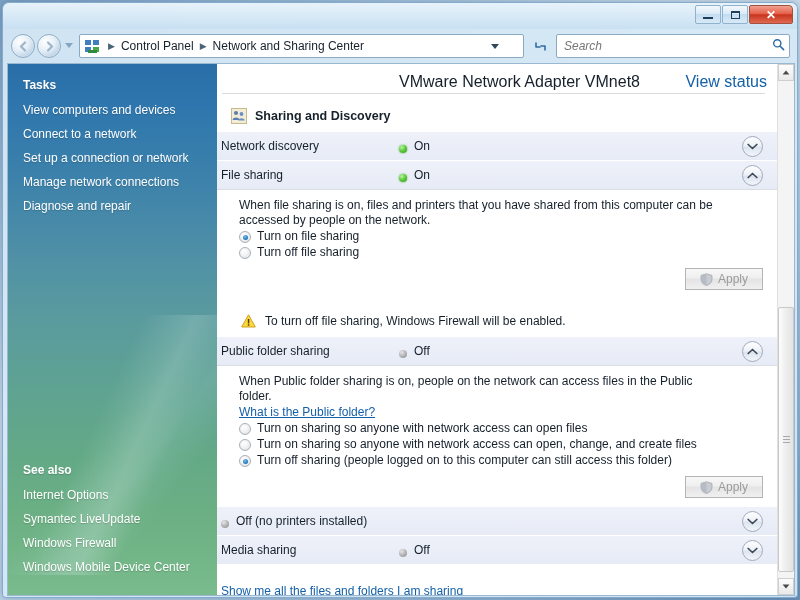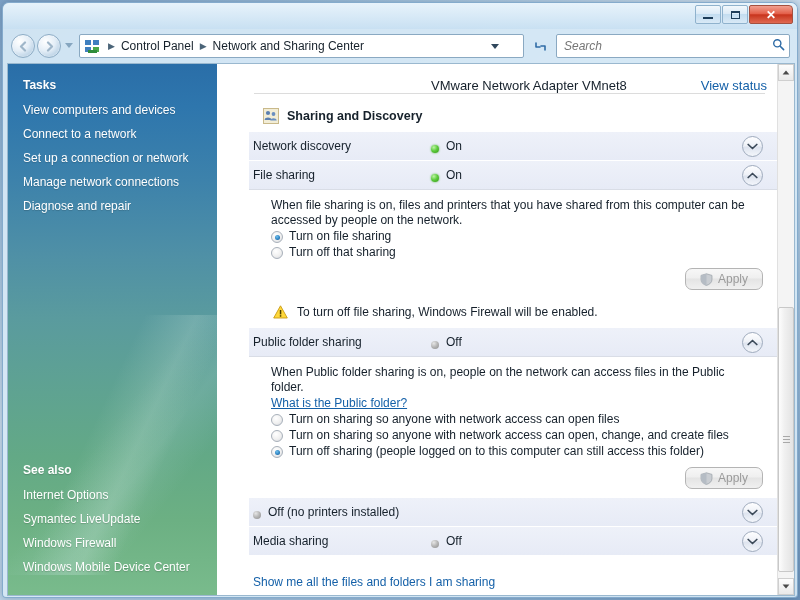--- a/index.html
+++ b/index.html
@@ -116,21 +116,20 @@
   }
   #searchicon { width:22px; text-align:center; color:#2f6ca6; font-size:13px; }
 
   
   #client {
     position: absolute; left: 4px; top: 60px;
     width: 788px; height: 533px;
     background: #ffffff;
     border: 1px solid #9ab8cf;
     display: flex;
-    gap: 32px;
   }
 
   
   #sidebar {
     width: 209px; flex: 0 0 209px;
     position: relative;
     background: linear-gradient(to bottom,
        #2a6ea8 0%, #2e76ad 8%, #3d82ab 22%, #4f90a6 36%,
        #5a9b9e 48%, #5fa391 62%, #63a986 74%, #6cb083 86%, #79bb8c 100%);
     color: #ffffff;
@@ -162,23 +161,23 @@
     flex: 1; position: relative;
     background: #ffffff;
     overflow: hidden;
   }
   #content {
     position:absolute; left:0; top:0; right:17px; bottom:0;
     overflow:hidden;
   }
 
   .toprow {
-    display:flex; align-items:flex-start; height:22px;
+    display:flex; align-items:center; height:22px;
     padding: 14px 10px 0 8px;
-    font-size:13px; color:#15202b;
+    font-size:16px; color:#15202b;
     position:relative;
   }
   .toprow .adapter { margin-left:174px; }
   .toprow .viewstatus { margin-left:auto; color:#1460a8; cursor:pointer; }
   .hrule { height:1px; background:#dcdcdc; margin: 7px 12px 0 5px; }
 
   .section-title {
     display:flex; align-items:center;
     padding: 14px 0 7px 4px;
     font-size: 12.5px; font-weight: bold; color:#16212b;margin-left:10px;
@@ -239,29 +238,29 @@
     position:absolute; left:50%; top:50%;
     width:5px; height:5px; margin:-2.5px 0 0 -2.5px;
     border-radius:50%;
     background: radial-gradient(circle at 40% 35%, #6fc0ee 0%, #2a7fbf 60%, #14507e 100%);
   }
   .opt .otext { line-height:15px; }
   .applyrow { display:flex; justify-content:flex-end; margin-top: 8px; }
   .applybtn {
     min-width: 78px; height: 22px;
     border: 1px solid #b4b4b4;
-    border-radius: 7px;
+    border-radius: 0;
     background: linear-gradient(to bottom, #f7f7f7 0%, #efefef 45%, #e4e4e4 50%, #f0f0f0 100%);
     display:flex; align-items:center; justify-content:center;
     gap: 5px; font-size:12px; color:#9b9b9b;
     padding: 0 9px;
   }
   .shield { width:13px; height:13px; flex:0 0 auto; }
   .warnrow {
-    display:flex; align-items:flex-start; margin-top: 15px; padding-left: 2px;
+    display:flex; align-items:flex-start; margin-top: 24px; padding-left: 2px;
   }
   .warnicon { width:15px; height:14px; margin-right:9px; flex:0 0 auto; }
   .link {
     color:#1460a8; text-decoration:underline; cursor:pointer; display:inline-block;
   }
   .bottomlinks { padding: 17px 0 0 4px; }
   .bottomlinks .blink {
     display:block; font-size:12px; color:#1460a8;
     padding: 3px 0 3px 0; cursor:pointer;
   }
@@ -423,21 +422,21 @@
         </div>
 
         <div class="panel">
           <p class="desc">When file sharing is on, files and printers that you have shared from this computer can be accessed by people on the network.</p>
           <div class="opt">
             <span class="radio sel"></span>
             <span class="otext">Turn on file sharing</span>
           </div>
           <div class="opt">
             <span class="radio"></span>
-            <span class="otext">Turn off that sharing</span>
+            <span class="otext">Turn off file sharing</span>
           </div>
           <div class="applyrow">
             <div class="applybtn">
               <span class="shield">
                 <svg width="13" height="13" viewBox="0 0 13 13">
                   <path d="M6.5 0.8 L12 2.4 L12 6.4 C12 9.6 9.4 11.6 6.5 12.4 C3.6 11.6 1 9.6 1 6.4 L1 2.4 Z" fill="#c9cdd2" stroke="#9aa1a8" stroke-width="0.7"></path>
                   <path d="M6.5 0.8 L6.5 12.4 C3.6 11.6 1 9.6 1 6.4 L1 2.4 Z" fill="#b5bcc4"></path>
                 </svg>
               </span>
               <span>Apply</span>

